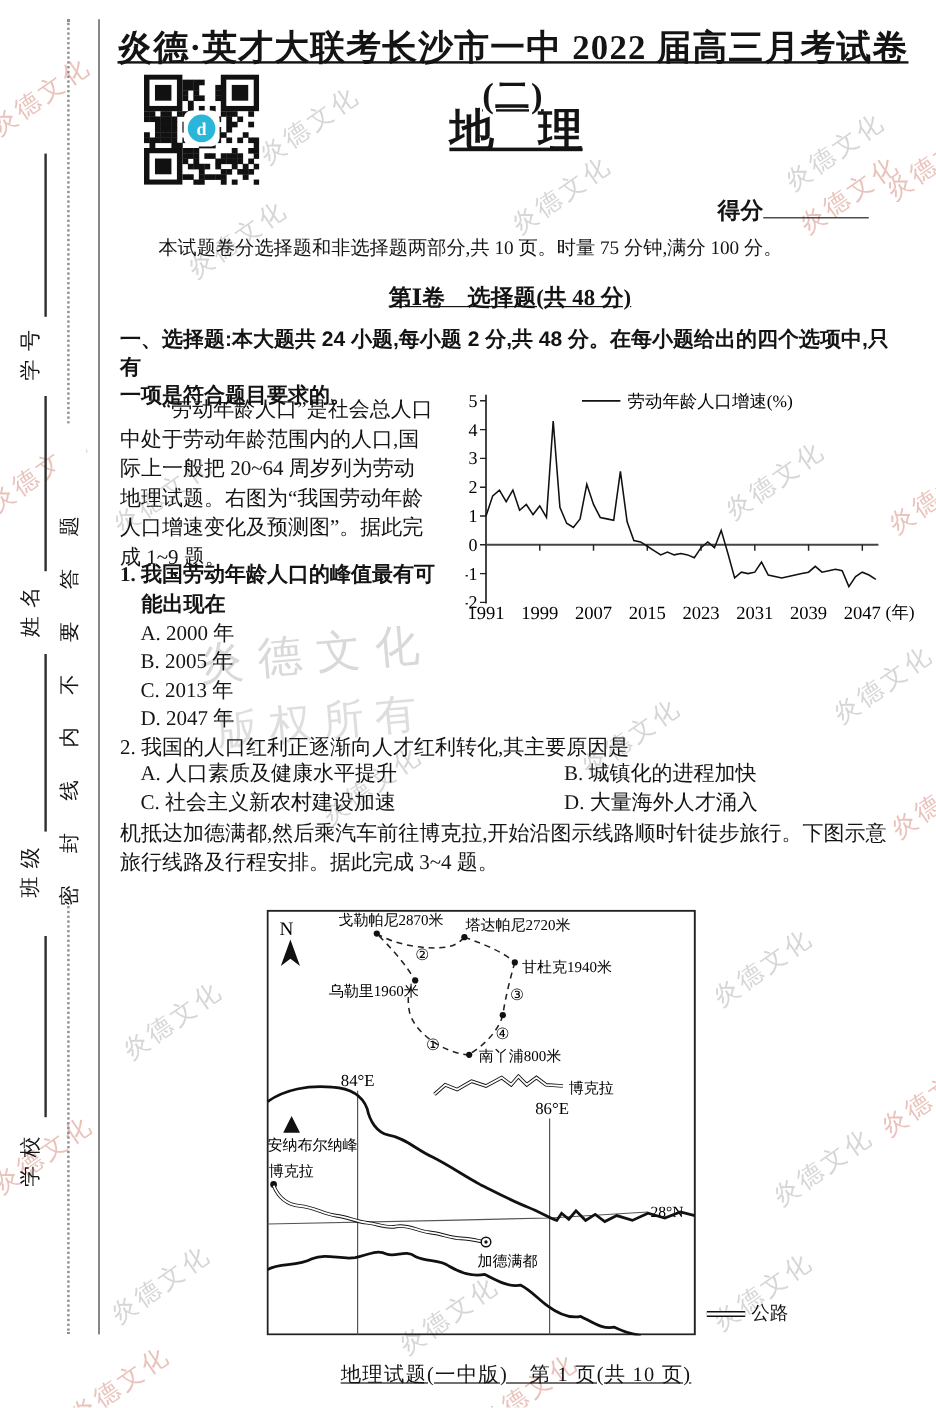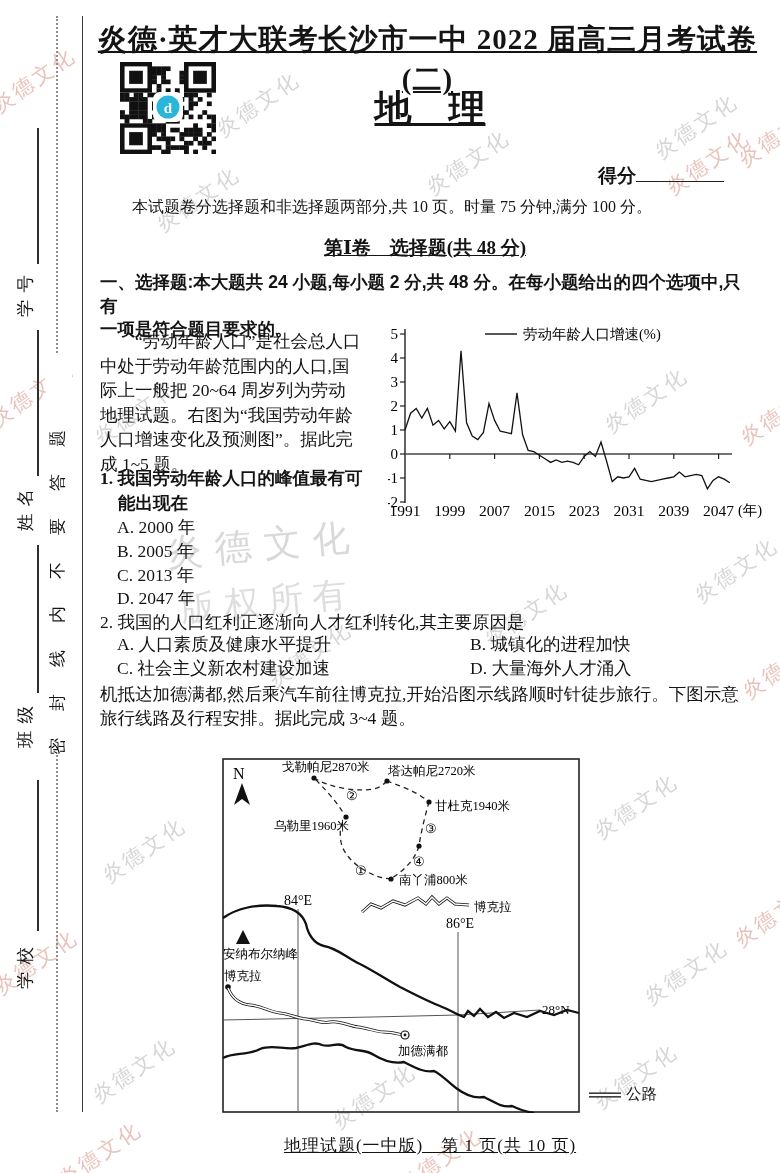--- a/index.html
+++ b/index.html
@@ -280,21 +280,21 @@
     <div>一、选择题:本大题共 24 小题,每小题 2 分,共 48 分。在每小题给出的四个选项中,只有</div>
     <div>一项是符合题目要求的。</div>
   </div>
 
 <div class="abs leftcol">
     <div class="indent">“劳动年龄人口”是社会总人口</div>
     <div>中处于劳动年龄范围内的人口,国</div>
     <div>际上一般把 20~64 周岁列为劳动</div>
     <div>地理试题。右图为“我国劳动年龄</div>
     <div>人口增速变化及预测图”。据此完</div>
-    <div>成 1~5 题。</div>
+    <div>成 1~9 题。</div>
   </div>
 <div class="abs q1">
     <div>1. 我国劳动年龄人口的峰值最有可</div>
     <div>能出现在</div>
   </div>
 <div class="abs opts1">
     <div>A. 2000 年</div>
     <div>B. 2005 年</div>
     <div>C. 2013 年</div>
     <div>D. 2047 年</div>

